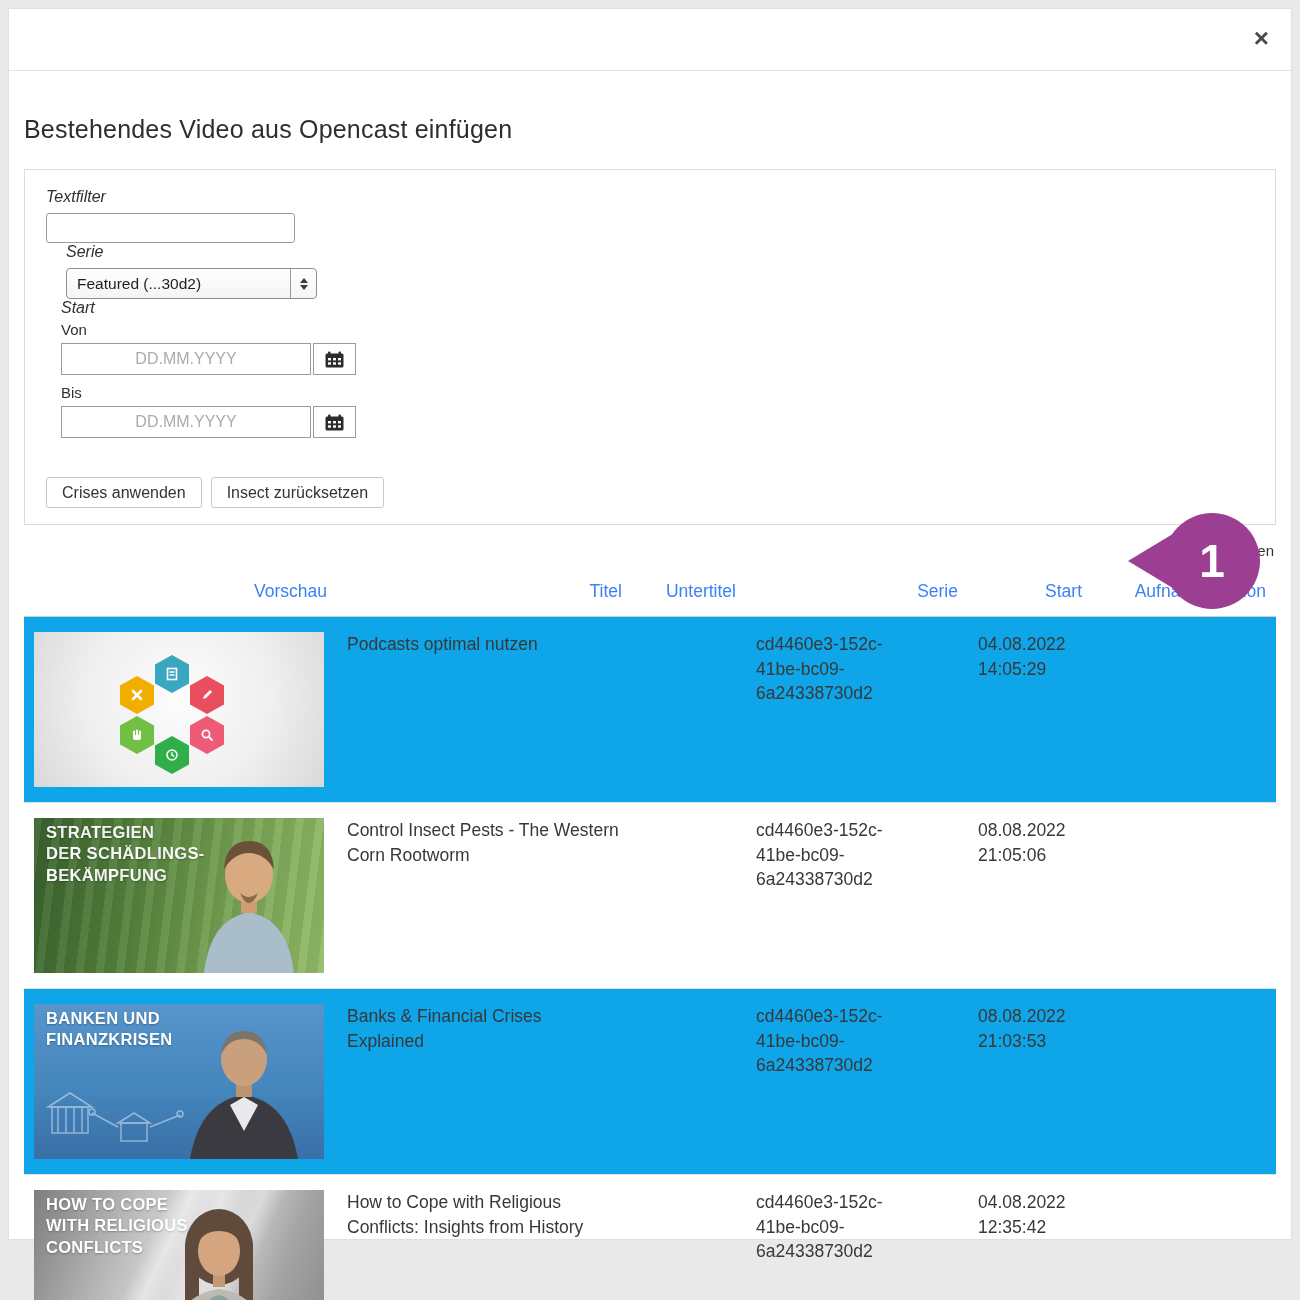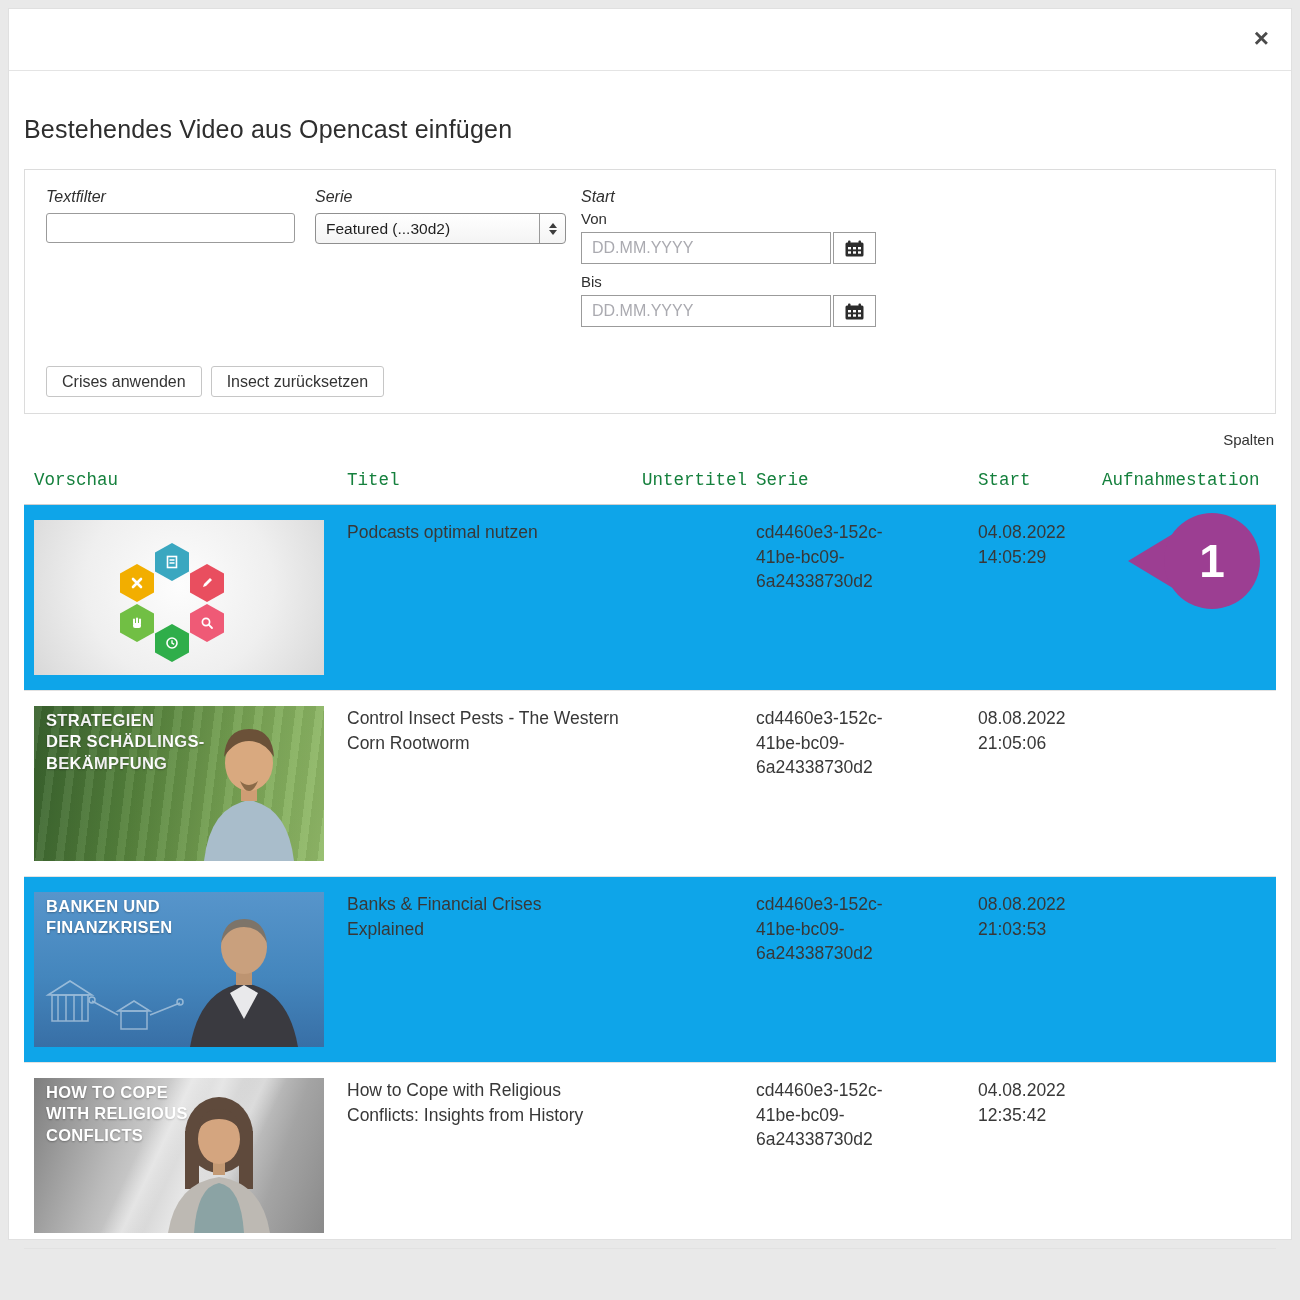--- a/index.html
+++ b/index.html
@@ -8,45 +8,45 @@
 
   .modal { position:absolute; left:8px; top:8px; width:1284px; height:1232px; background:#fff; border:1px solid #e0e0e0; }
   .modal-header { height:62px; border-bottom:1px solid #e4e4e4; position:relative; }
   .close-btn { position:absolute; right:22px; top:16px; font-size:26px; line-height:1; color:#4a4a4a; font-weight:700; cursor:pointer; background:none; border:none; font-family:inherit; }
   .modal-content { padding:0 15px; }
 
   .page-title { font-size:25px; font-weight:400; color:#2e2e2e; margin:44px 0 25px 0; letter-spacing:.2px; }
 
   
   .filter-panel { border:1px solid #dcdcdc; padding:18px 20px 16px 21px; }
-  .filter-row { display:flex; align-items:flex-start; }
+  .filter-row { display:flex; align-items:flex-start;flex-direction:column; }
   .fg-label { font-style:italic; font-size:16px; color:#2f2f2f; display:block; margin-bottom:7px; }
   .group-start .fg-label { margin-bottom:4px; }
   .sub-label { font-size:15px; color:#2f2f2f; display:block; margin:2px 0 5px; }
   .text-input { width:249px; height:30px; border:1px solid #9b9b9b; border-radius:3px; font-size:15px; padding:0 8px; font-family:inherit; }
   .group-serie { margin-left:20px; }
   .select { width:251px; height:31px; border:1px solid #8f8f8f; border-radius:4px; display:flex; align-items:center; background:linear-gradient(#ffffff,#f4f4f4); cursor:pointer; }
   .select-value { flex:1; padding:0 10px; font-size:15.5px; color:#1f1f1f; white-space:nowrap; overflow:hidden; }
   .select-arrows { width:26px; align-self:stretch; border-left:1px solid #9a9a9a; display:flex; flex-direction:column; align-items:center; justify-content:center; gap:2px; }
   .tri { width:0; height:0; border-left:4px solid transparent; border-right:4px solid transparent; }
   .tri.up { border-bottom:5px solid #3c3c3c; }
   .tri.down { border-top:5px solid #3c3c3c; }
   .group-start { margin-left:15px; }
   .date-row { display:flex; gap:2px; margin-bottom:9px; }
-  .date-input { width:250px; height:32px; border:1px solid #9b9b9b; font-size:16px; padding:0 10px; color:#333; font-family:inherit; }
+  .date-input { width:250px; height:32px; border:1px solid #9b9b9b; font-size:16px; padding:0 10px; color:#333; font-family:inherit;text-align:center; }
   .date-input::placeholder { color:#aaaab0; }
   .cal-btn { width:43px; height:32px; border:1px solid #9b9b9b; background:#fff; display:flex; align-items:center; justify-content:center; padding:0; cursor:pointer; }
   .filter-buttons { margin-top:30px; display:flex; gap:9px; }
   .btn { height:31px; padding:0 15px; border:1px solid #c6c6c6; background:#fff; border-radius:3px; font-size:16px; color:#333; font-family:inherit; cursor:pointer; }
 
   
   .spalten-row { text-align:right; margin:17px 2px 9px; }
   .spalten { font-size:15px; color:#333; cursor:pointer;margin-left:33px; }
   .vid-table { width:100%; border-collapse:collapse; table-layout:fixed; font-size:17.5px; color:#383838; }
-  .vid-table th { text-align:left; font-weight:400; color:#15803d; padding:12px 10px 14px; border-bottom:1px solid #cfcfcf;font-family:Liberation Mono, monospace; }
+  .vid-table th { text-align:right; font-weight:400; color:#3b82f6; padding:12px 10px 14px; border-bottom:1px solid #cfcfcf; }
   .vid-table td { vertical-align:top; padding:15px 10px; }
   .vid-table tbody tr { border-bottom:1px solid #e2e2e2; }
   .vid-table tr.odd { background:#0ea5e9; }
   .pre { white-space:pre-line; line-height:1.4; }
   .title-cell { line-height:1.4; padding-right:22px; }
 
   
   .thumb { width:290px; height:155px; position:relative; overflow:hidden; cursor:pointer; }
   .thumb-caption { position:absolute; top:4px; left:12px; color:#fff; font-weight:700; font-size:16.5px; line-height:1.3; letter-spacing:.3px; white-space:pre-line; text-shadow:0 1px 2px rgba(0,0,0,.3); }
 

